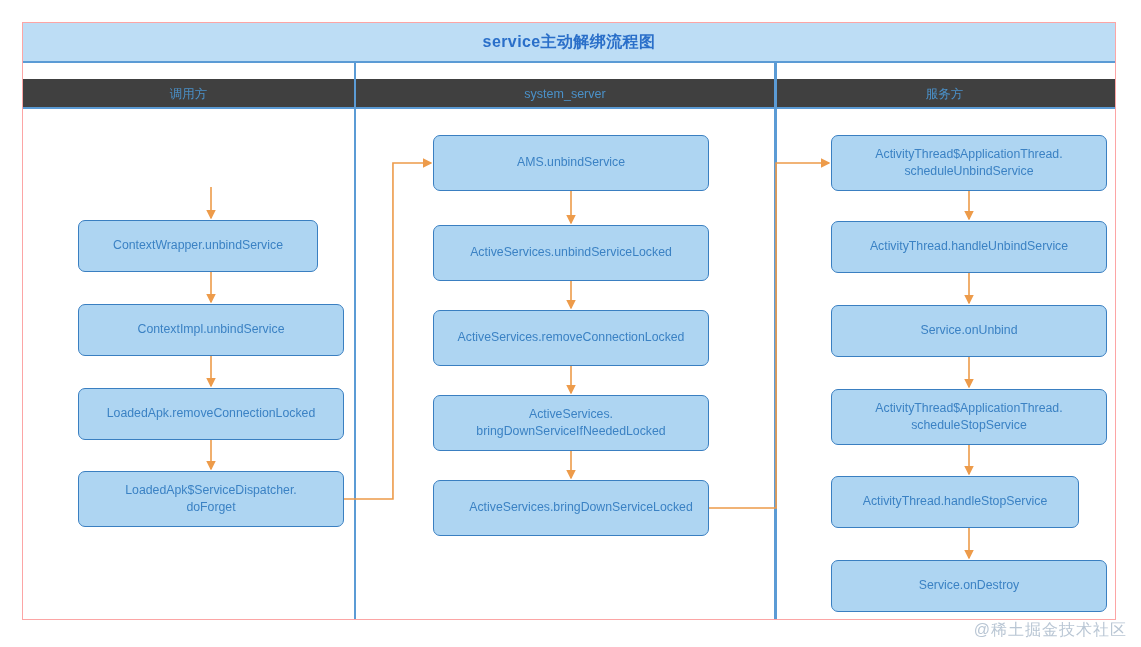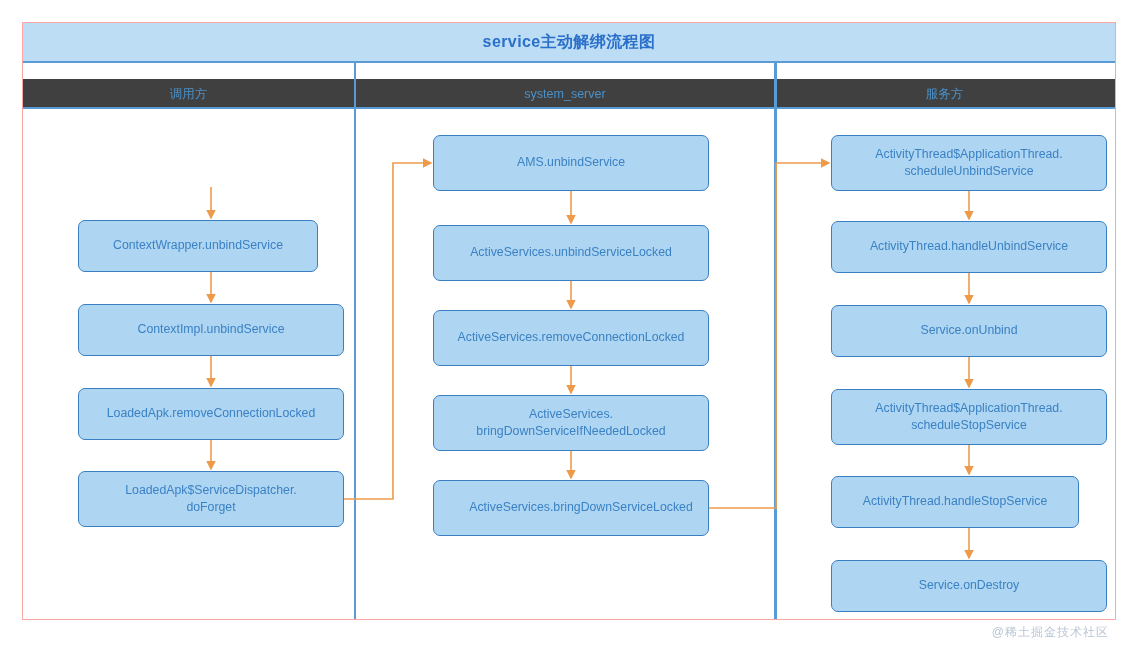--- a/index.html
+++ b/index.html
@@ -116,24 +116,24 @@
     justify-content: center;
     text-align: center;
     padding: 2px 6px;
     white-space: pre-line;
   }
   .node.pill { border-radius: 26px; }
 
   
   #watermark {
     position: absolute;
-    right: 32px;
+    right: 14px;
     bottom: 6px;
     color: #b9c6d4;
-    font-size: 12px;
+    font-size: 16px;
     letter-spacing: 1px;
     user-select: none;
   }
 </style>
 </head>
 <body>
 
 <div id="diagram-frame">
 
   <div id="title-band">

